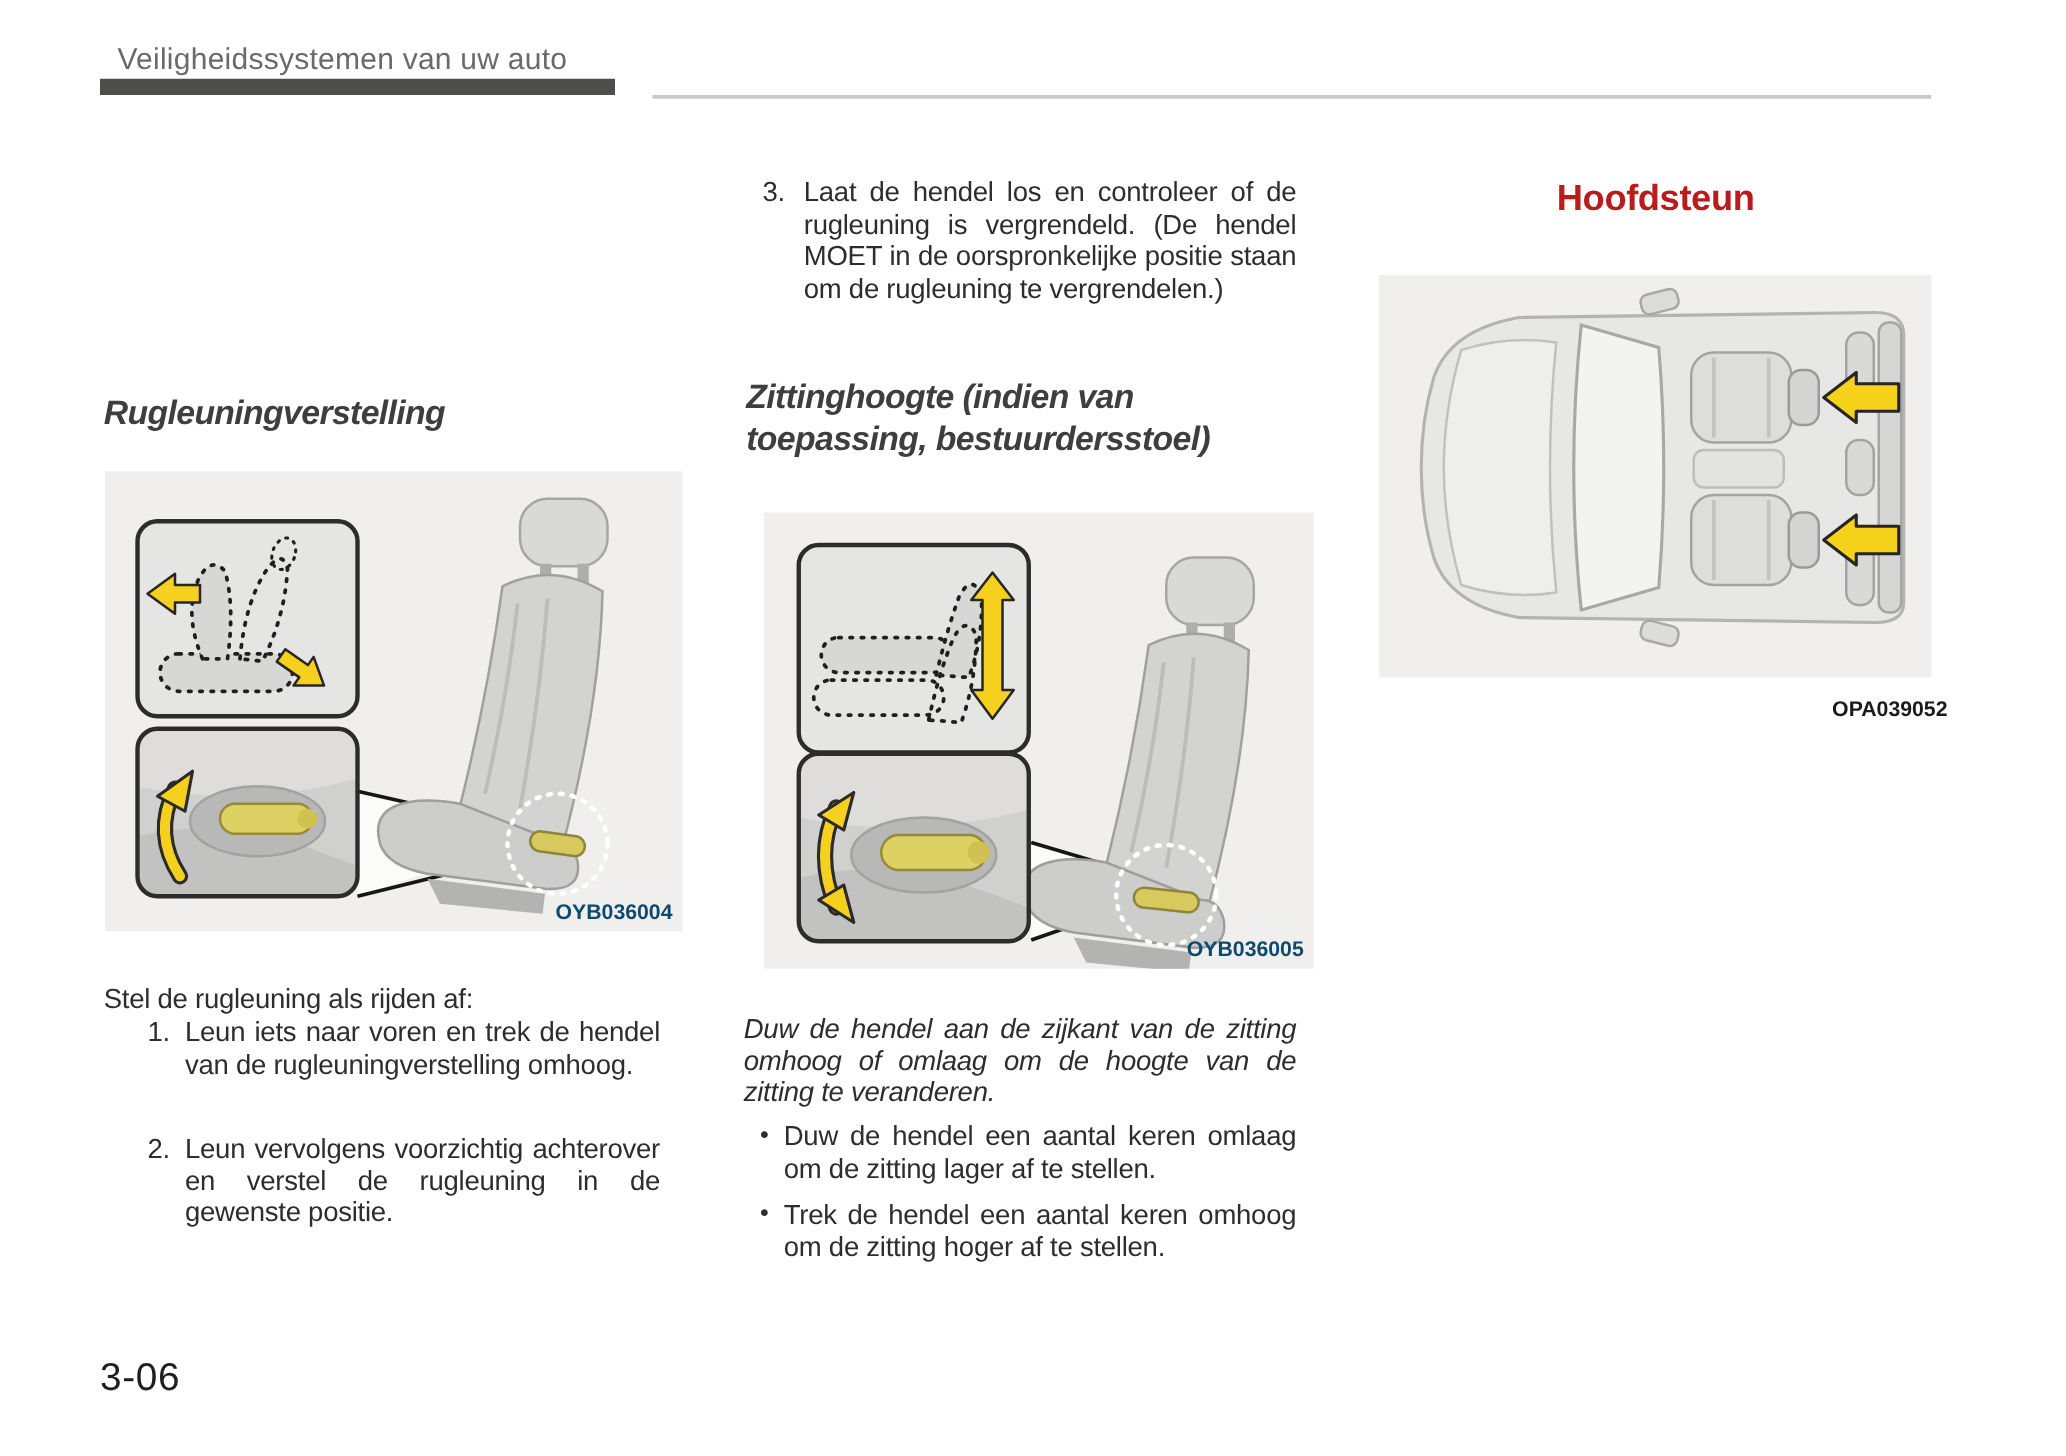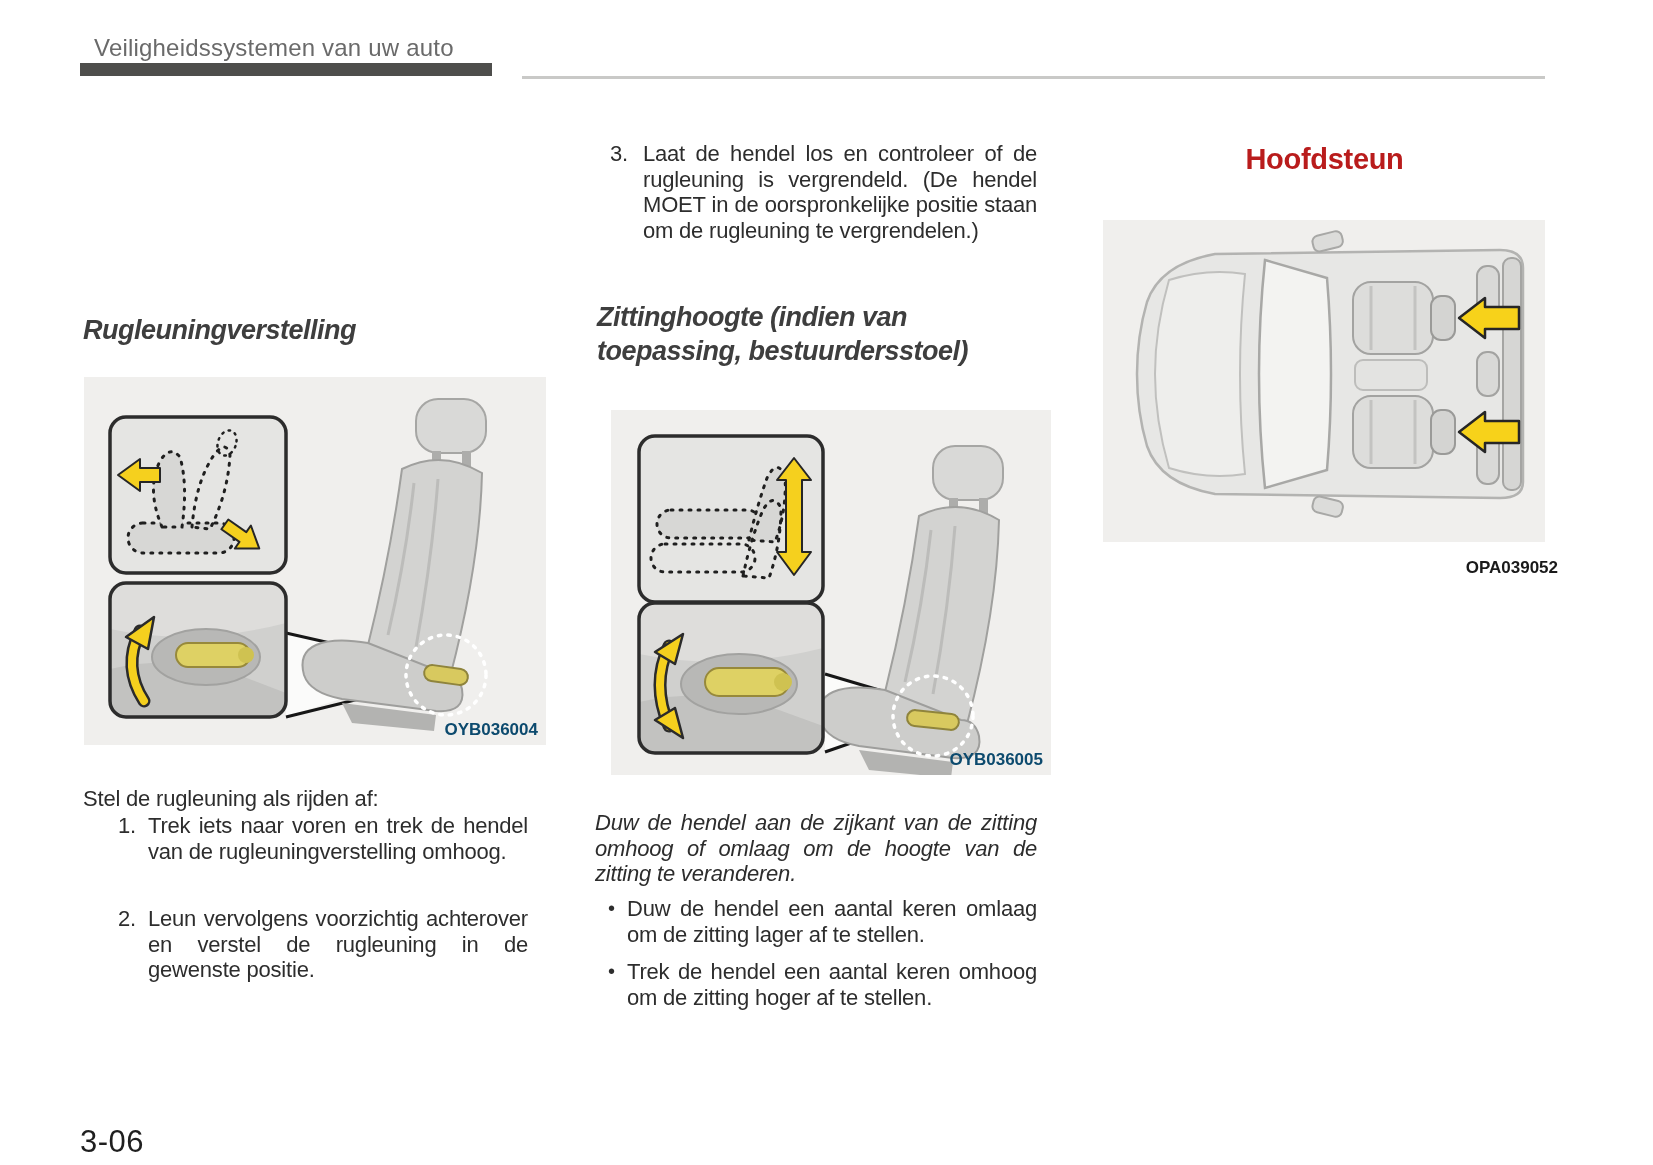--- a/index.html
+++ b/index.html
@@ -16,21 +16,21 @@
   .h-plain{font-weight:bold;color:#b91c1c;font-size:29px;letter-spacing:-0.3px;text-align:center;}
   .figure{background:#f0efed;}
   .fig-caption{position:absolute;right:8px;bottom:5px;font-size:17px;font-weight:bold;color:#0c4a6e;letter-spacing:0;}
   .caption-line{font-size:17px;font-weight:bold;color:#1a1a1a;text-align:right;margin-top:12px;}
   .step{display:flex;align-items:flex-start;}
   .step .num{width:30px;flex:none;}
   .step .txt{flex:1;text-align:justify;}
   .bullet{display:flex;align-items:flex-start;}
   .bullet .dot{width:19px;flex:none;font-size:20px;}
   .bullet .txt{flex:1;text-align:justify;}
-  .pagenum{left:80px;top:1084px;font-size:31px;color:#1f1f1f;letter-spacing:0.5px;margin-top:40px;}
+  .pagenum{left:80px;top:1084px;font-size:31px;color:#1f1f1f;letter-spacing:0.5px;}
   svg{display:block;}
 </style>
 </head>
 <body>
 
 <div class="page">
 
   <div class="abs hdr-title">Veiligheidssystemen van uw auto</div>
   <div class="abs hdr-bar"></div>
   <div class="abs hdr-rule"></div>
@@ -90,21 +90,21 @@
         <polygon points="42,260 70,240 64,272" fill="#f5d01e" stroke="#2b2b2b" stroke-width="2.5" stroke-linejoin="round"></polygon>
       </g>
     </svg>
     <div class="fig-caption">OYB036004</div>
   </div>
 
   <div class="abs body-text" style="left:83px;top:786px;width:445px;text-align:left;">Stel de rugleuning als rijden af:</div>
 
   <div class="abs body-text step" style="left:83px;top:813px;width:445px;padding-left:35px;box-sizing:border-box;">
     <span class="num">1.</span>
-    <span class="txt">Trek iets naar voren en trek de hendel van de rugleuningverstelling omhoog.</span>
+    <span class="txt">Leun iets naar voren en trek de hendel van de rugleuningverstelling omhoog.</span>
   </div>
   <div class="abs body-text step" style="left:83px;top:906px;width:445px;padding-left:35px;box-sizing:border-box;">
     <span class="num">2.</span>
     <span class="txt">Leun vervolgens voorzichtig achterover en verstel de rugleuning in de gewenste positie.</span>
   </div>
 
   <div class="abs body-text step" style="left:597px;top:141px;width:440px;padding-left:13px;box-sizing:border-box;">
     <span class="num" style="width:33px;">3.</span>
     <span class="txt">Laat de hendel los en controleer of de rugleuning is vergrendeld. (De hendel MOET in de oorspronkelijke positie staan om de rugleuning te vergrendelen.)</span>
   </div>

